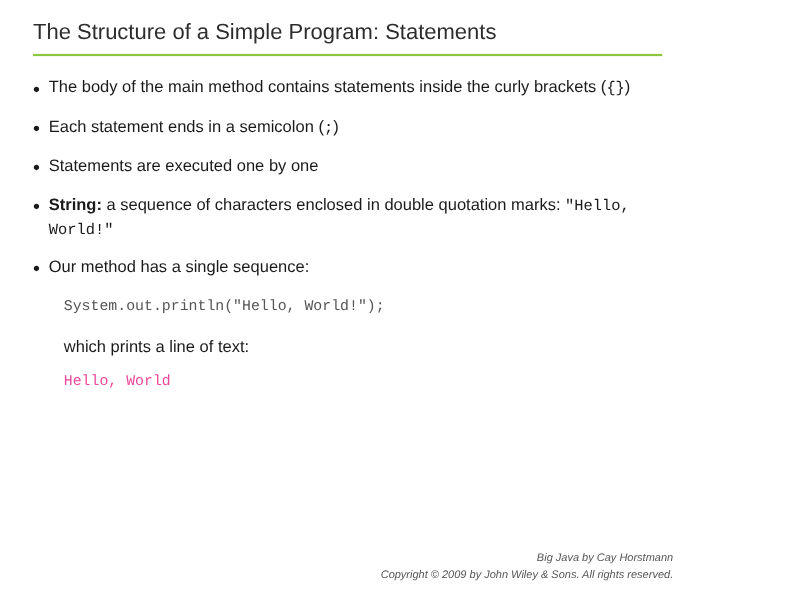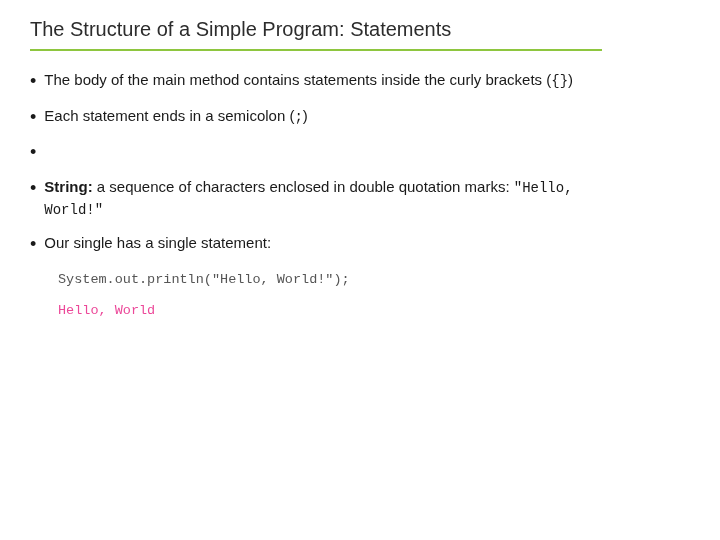--- a/index.html
+++ b/index.html
@@ -131,41 +131,51 @@
 
     <div class="bullet-item">
       <span class="bullet-dot">•</span>
       <span class="bullet-text">
         Each statement ends in a semicolon (<code>;</code>)
       </span>
     </div>
 
     <div class="bullet-item">
       <span class="bullet-dot">•</span>
+      <span class="bullet-text">
+        Statements are executed one by one
+      </span>
     </div>
 
     <div class="bullet-item">
       <span class="bullet-dot">•</span>
       <span class="bullet-text">
         <span class="bold">String:</span> a sequence of characters enclosed in double quotation marks: <code class="string-highlight">"Hello, World!"</code>
       </span>
     </div>
 
     <div class="bullet-item">
       <span class="bullet-dot">•</span>
       <span class="bullet-text">
-        Our single has a single statement:
+        Our method has a single sequence:
       </span>
     </div>
 
     <div class="code-block">
       System.out.println("Hello, World!");
     </div>
 
+    <div class="which-prints">
+      which prints a line of text:
+    </div>
 
     <div class="hello-world-output">
       Hello, World
     </div>
 
   </div>
 
+  <div class="footer">
+    <div>Big Java by Cay Horstmann</div>
+    <div>Copyright © 2009 by John Wiley &amp; Sons.  All rights reserved.</div>
+  </div>
 
 </div>
 
 </body></html>

